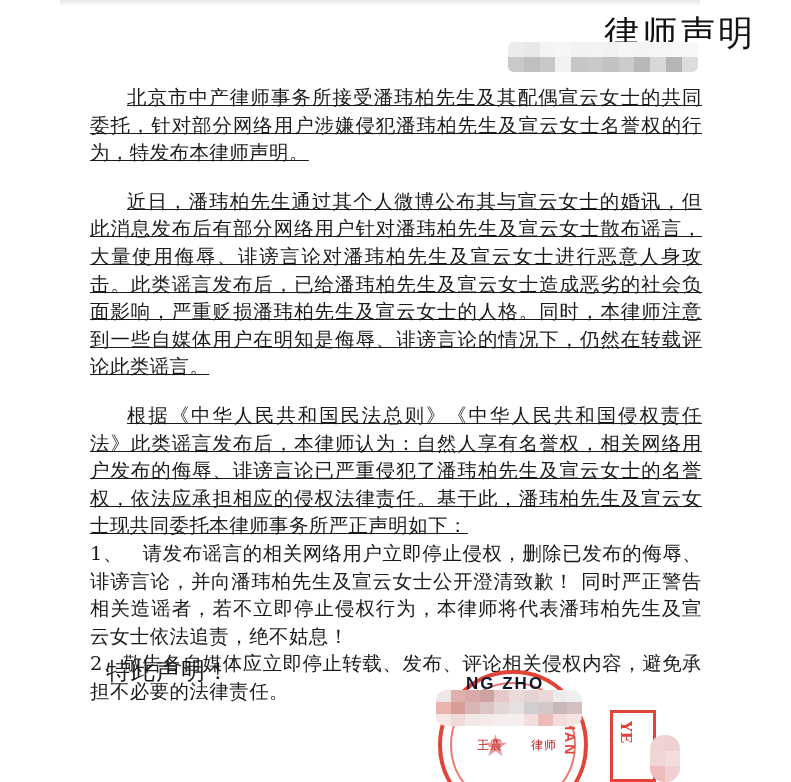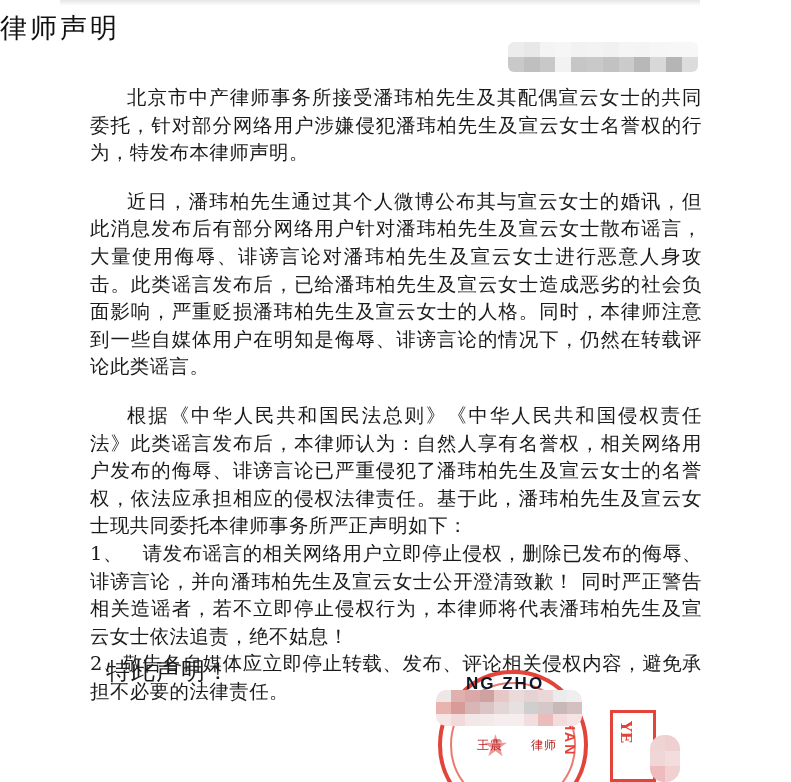--- a/index.html
+++ b/index.html
@@ -7,36 +7,36 @@
     width: 791px; height: 782px; overflow: hidden; position: relative;
     background: #ffffff;
     font-family: "DejaVu Serif", "Liberation Serif", serif;
     color: #1a1a1a;
   }
   .top-shadow {
     position: absolute; left: 60px; top: 0; width: 640px; height: 6px;
     background: linear-gradient(#e6e6e6, #ffffff);
   }
   .title {
-    position: absolute; left: 0; top: 10px; width: 756px; text-align: left;
-    font-size: 27px; letter-spacing: 3px; color: #111;
+    position: absolute; left: 0; top: 10px; width: 756px; text-align: right;
+    font-size: 35px; letter-spacing: 3px; color: #111;
   }
   .mosaic {
     position: absolute; display: flex; flex-wrap: wrap; overflow: hidden;
     filter: blur(0.6px);
   }
   .mosaic span { display: block; }
   .mosaic-top { left: 508px; top: 42px; width: 190px; height: 30px; border-radius: 6px; }
   .mosaic-top span { width: 15.8px; height: 15px; }
   .page {
     position: absolute; left: 90px; top: 84px; width: 612px;
     font-size: 19.4px; line-height: 27.6px; letter-spacing: 0.5px;
   }
   .page p { margin: 0; text-align: justify; }
-  .indent { text-indent: 37px; }
+  .indent { text-indent: 37px; text-decoration: underline; }
   .gap { height: 21px; }
   .ending {
     position: absolute; left: 106px; top: 655px; font-size: 24px; letter-spacing: 1px;
   }
   .stamp-wrap { position: absolute; left: 438px; top: 668px; width: 260px; height: 114px; }
   .stamp-circle {
     position: absolute; left: 0; top: 2px; width: 150px; height: 150px;
     border: 4px solid #e2443a; border-radius: 50%; box-sizing: border-box;
   }
   .stamp-inner {

